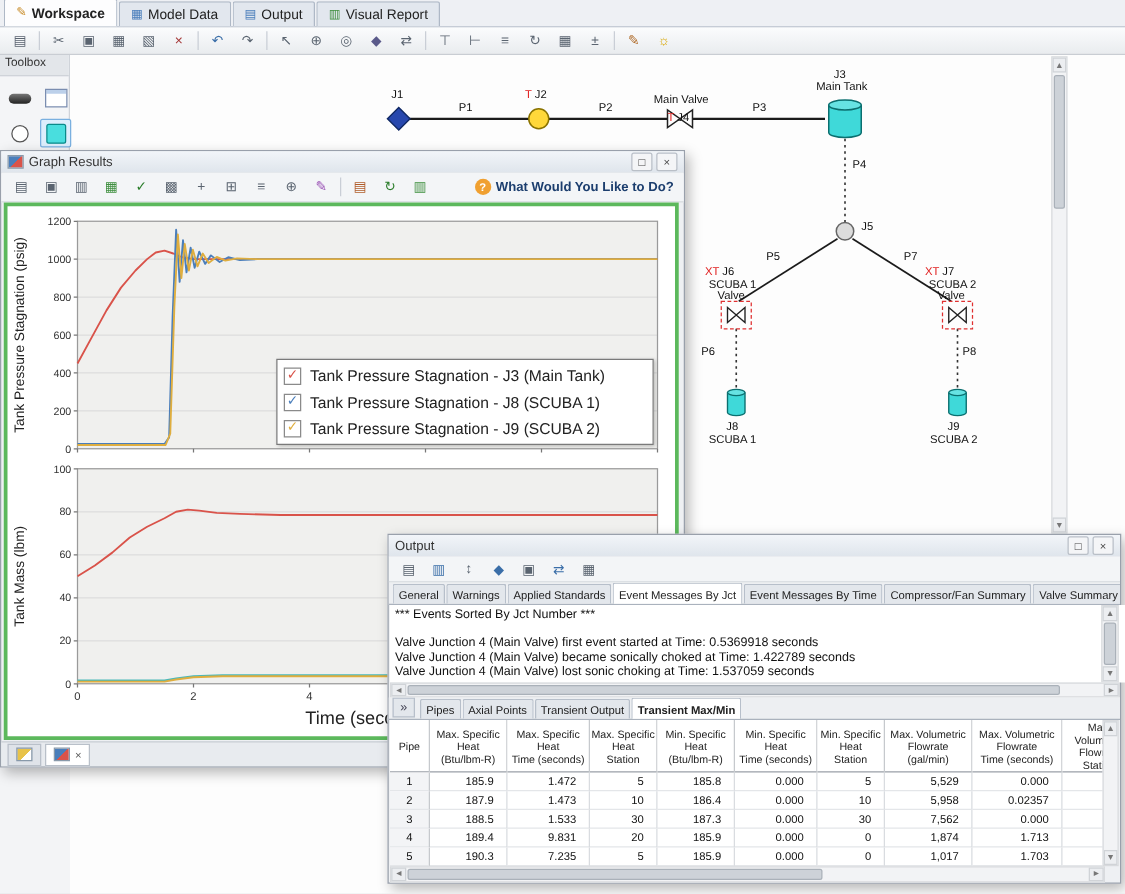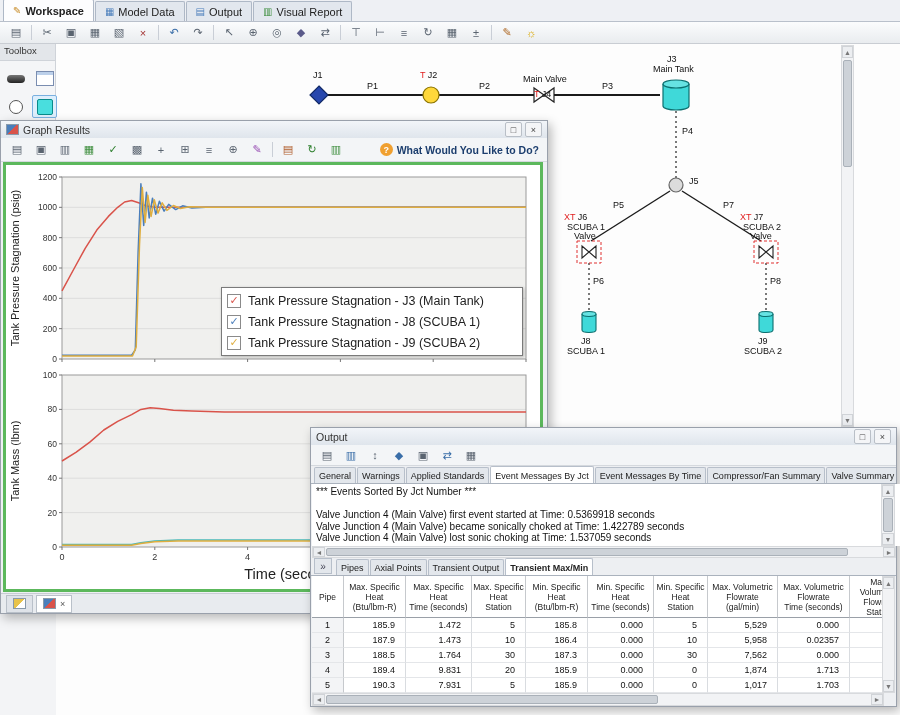--- a/index.html
+++ b/index.html
@@ -222,21 +222,21 @@
         <div class="nlabel" style="left: 626px; top: 82px;"><span>P4</span></div>
         <div class="nlabel" style="left: 633px; top: 132px;"><span>J5</span></div>
         <div class="nlabel" style="left: 557px; top: 156px;"><span>P5</span></div>
         <div class="nlabel" style="left: 667px; top: 156px;"><span>P7</span></div>
         <div class="nlabel" style="left: 508px; top: 168px;"><span class="lred">XT </span><span>J6</span></div>
         <div class="nlabel" style="left: 511px; top: 178px;"><span>SCUBA 1</span></div>
         <div class="nlabel" style="left: 518px; top: 187px;"><span>Valve</span></div>
         <div class="nlabel" style="left: 684px; top: 168px;"><span class="lred">XT </span><span>J7</span></div>
         <div class="nlabel" style="left: 687px; top: 178px;"><span>SCUBA 2</span></div>
         <div class="nlabel" style="left: 694px; top: 187px;"><span>Valve</span></div>
-        <div class="nlabel" style="left: 537px; top: 232px;"><span>P6</span></div>
+        <div class="nlabel" style="left: 505px; top: 232px;"><span>P6</span></div>
         <div class="nlabel" style="left: 714px; top: 232px;"><span>P8</span></div>
         <div class="nlabel" style="left: 525px; top: 292px;"><span>J8</span></div>
         <div class="nlabel" style="left: 511px; top: 302px;"><span>SCUBA 1</span></div>
         <div class="nlabel" style="left: 702px; top: 292px;"><span>J9</span></div>
         <div class="nlabel" style="left: 688px; top: 302px;"><span>SCUBA 2</span></div>
       </div>
   </div>
 
   <div id="toolbox">
     <div id="toolbox-header">Toolbox</div>
@@ -511,21 +511,21 @@
             <div class="td" style="width: 62px;">186.4</div>
             <div class="td" style="width: 66px;">0.000</div>
             <div class="td" style="width: 54px;">10</div>
             <div class="td" style="width: 70px;">5,958</div>
             <div class="td" style="width: 72px;">0.02357</div>
             <div class="td" style="width: 60px;"></div>
           </div>
           <div class="trow">
             <div class="td pipe" style="width: 32px;">3</div>
             <div class="td" style="width: 62px;">188.5</div>
-            <div class="td" style="width: 66px;">1.764</div>
+            <div class="td" style="width: 66px;">1.533</div>
             <div class="td" style="width: 54px;">30</div>
             <div class="td" style="width: 62px;">187.3</div>
             <div class="td" style="width: 66px;">0.000</div>
             <div class="td" style="width: 54px;">30</div>
             <div class="td" style="width: 70px;">7,562</div>
             <div class="td" style="width: 72px;">0.000</div>
             <div class="td" style="width: 60px;"></div>
           </div>
           <div class="trow">
             <div class="td pipe" style="width: 32px;">4</div>
@@ -535,21 +535,21 @@
             <div class="td" style="width: 62px;">185.9</div>
             <div class="td" style="width: 66px;">0.000</div>
             <div class="td" style="width: 54px;">0</div>
             <div class="td" style="width: 70px;">1,874</div>
             <div class="td" style="width: 72px;">1.713</div>
             <div class="td" style="width: 60px;"></div>
           </div>
           <div class="trow">
             <div class="td pipe" style="width: 32px;">5</div>
             <div class="td" style="width: 62px;">190.3</div>
-            <div class="td" style="width: 66px;">7.931</div>
+            <div class="td" style="width: 66px;">7.235</div>
             <div class="td" style="width: 54px;">5</div>
             <div class="td" style="width: 62px;">185.9</div>
             <div class="td" style="width: 66px;">0.000</div>
             <div class="td" style="width: 54px;">0</div>
             <div class="td" style="width: 70px;">1,017</div>
             <div class="td" style="width: 72px;">1.703</div>
             <div class="td" style="width: 60px;"></div>
           </div>
         </div>
     </div>

